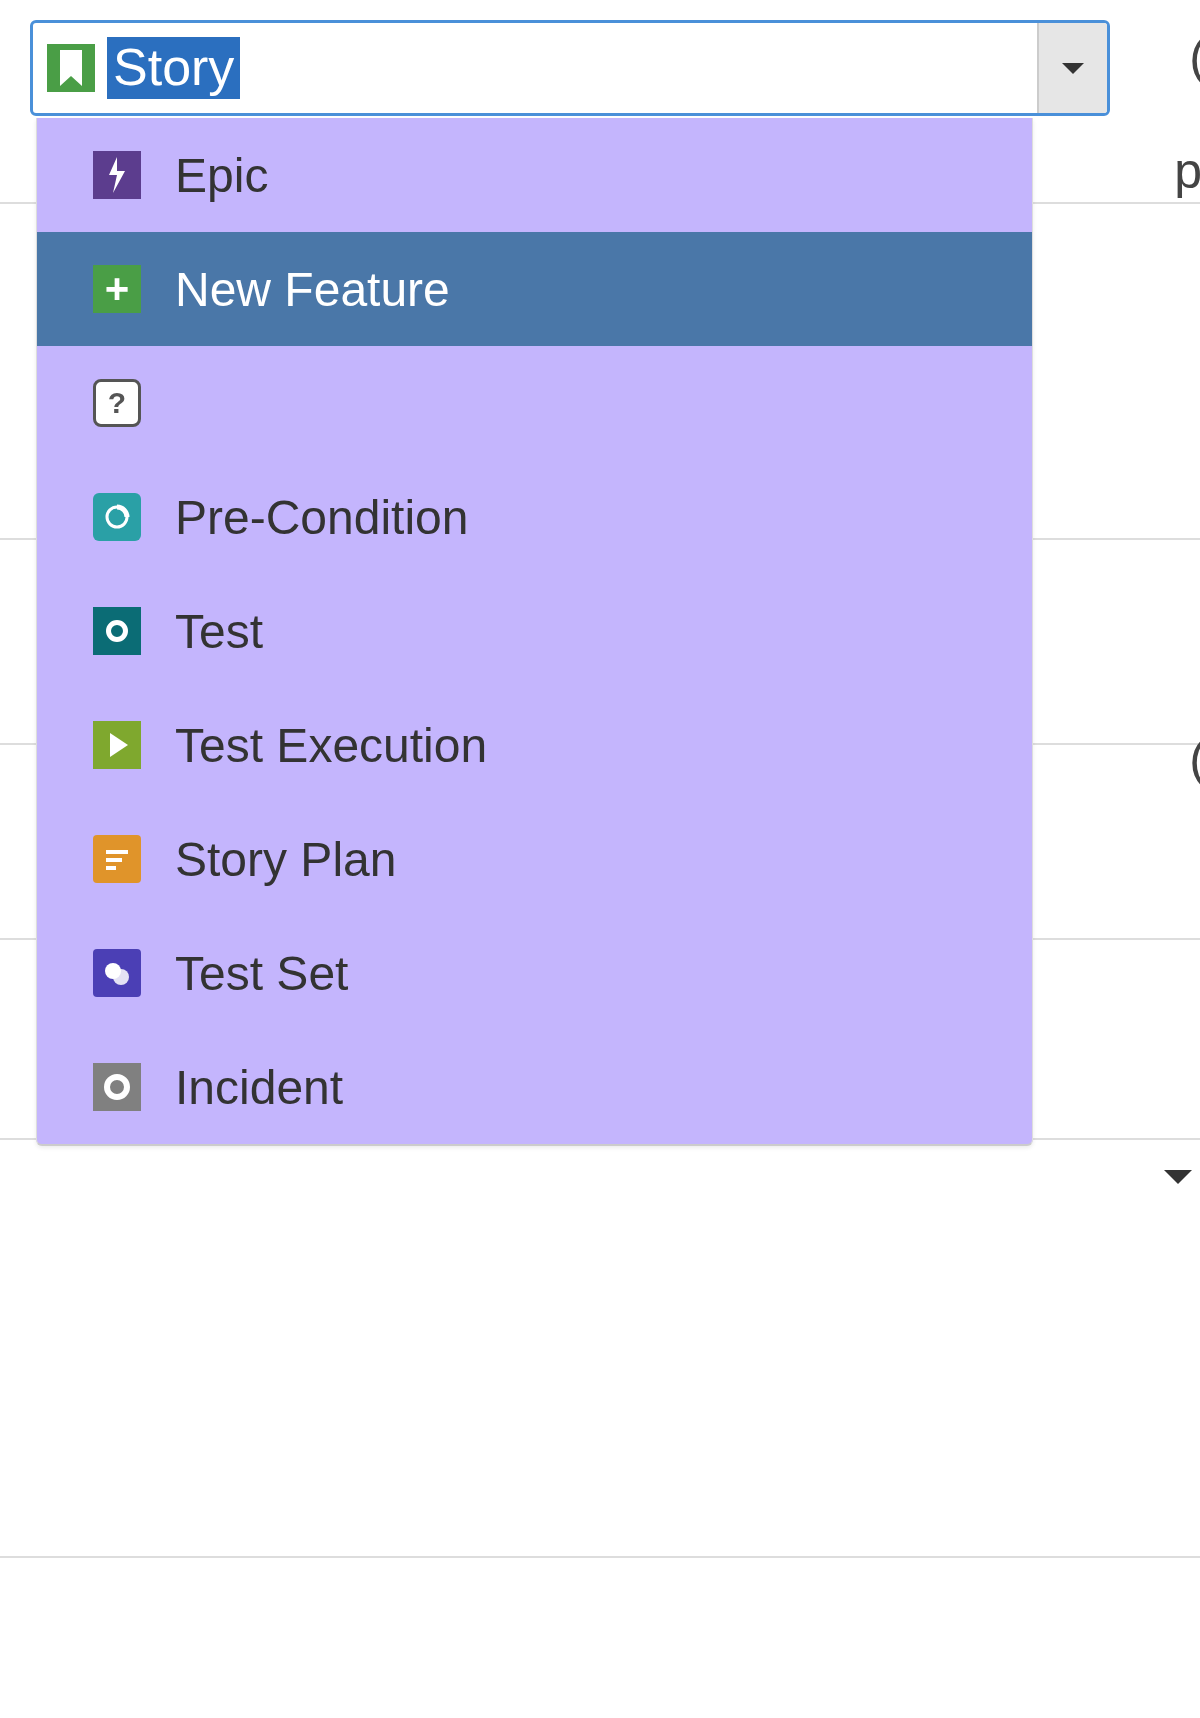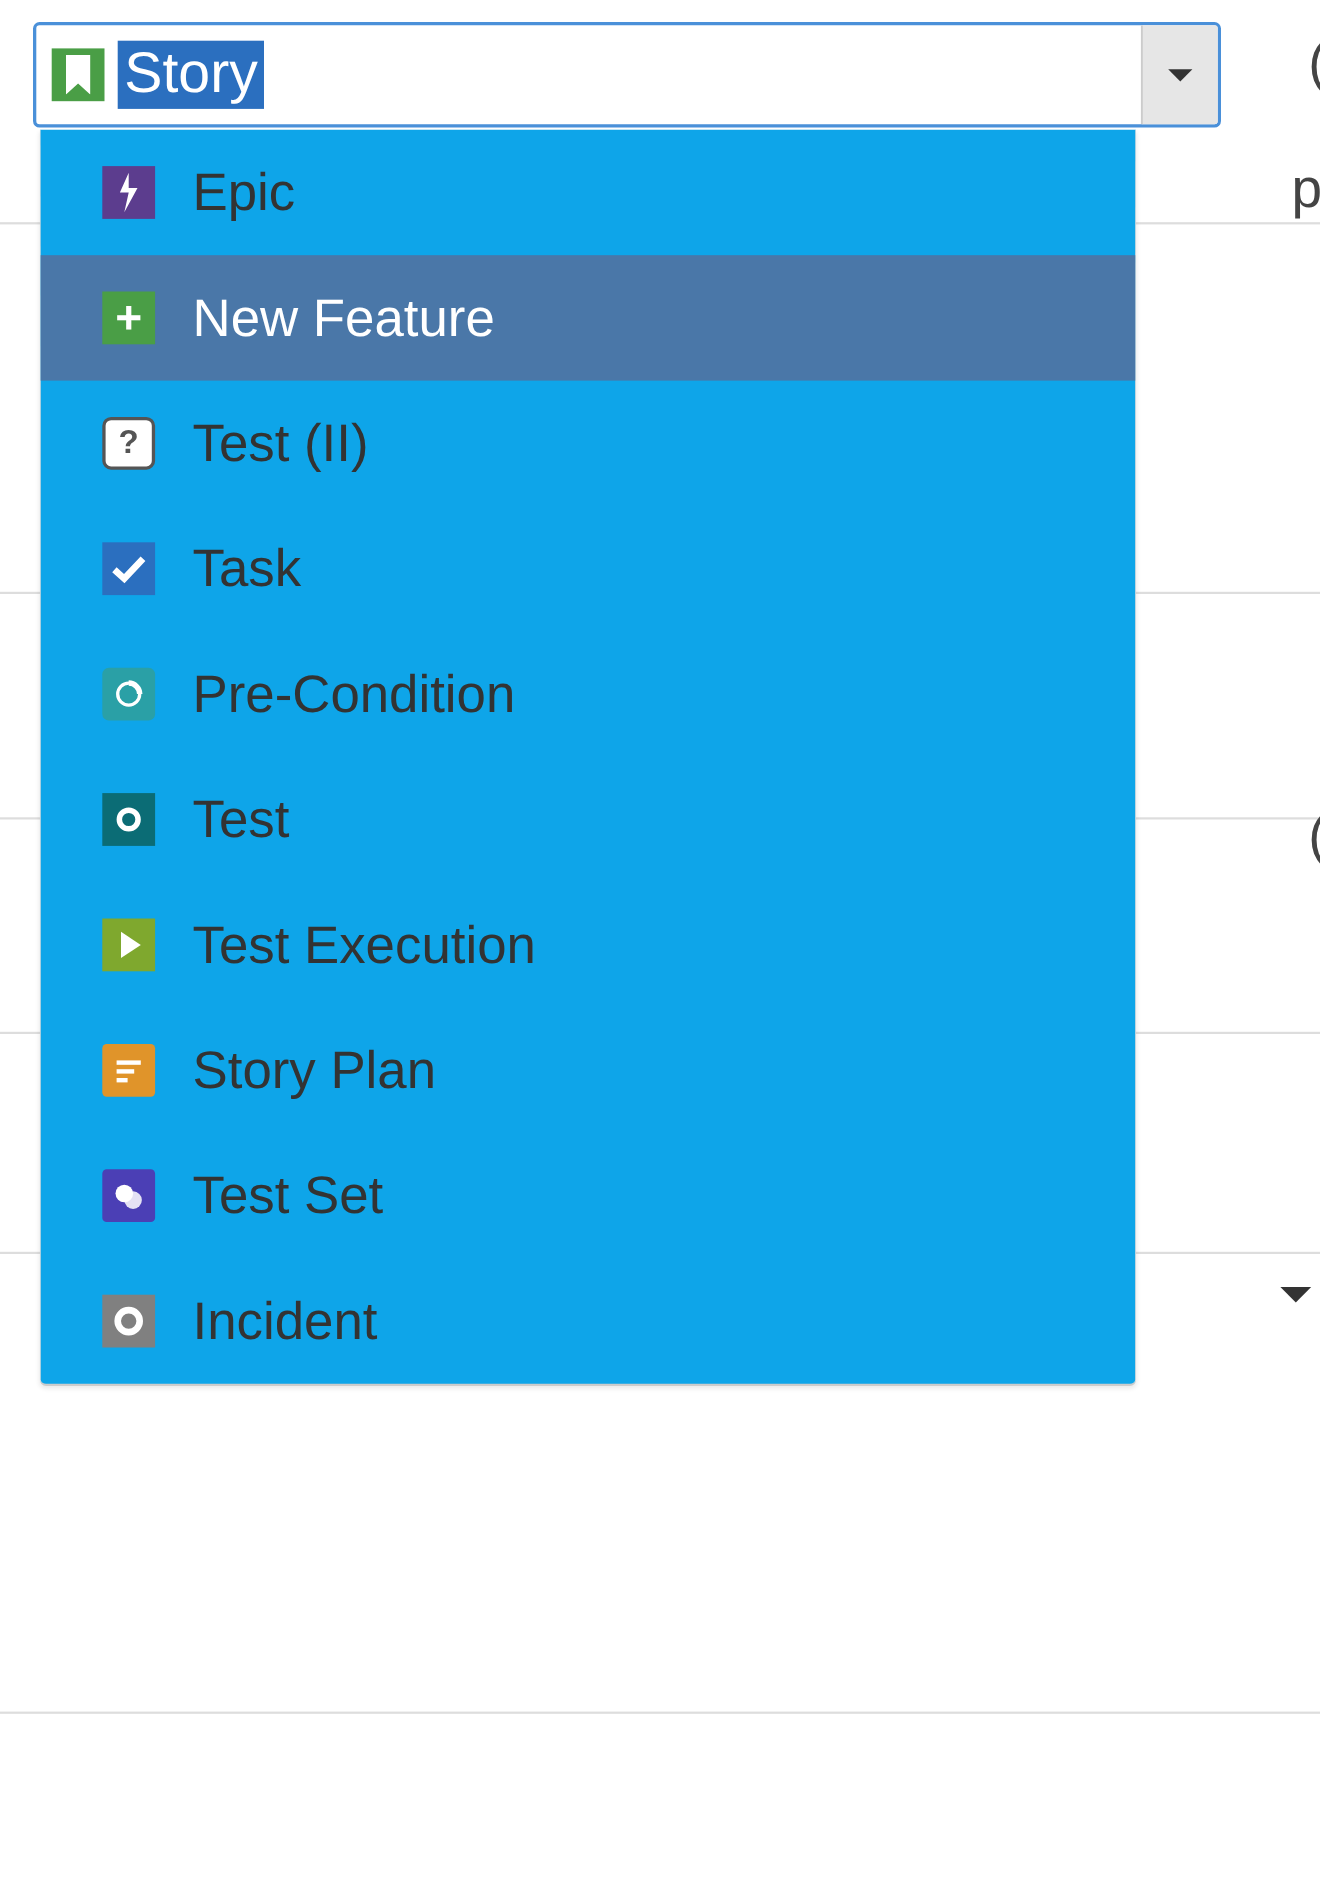--- a/index.html
+++ b/index.html
@@ -80,21 +80,21 @@
     font-size: 52px;
     padding: 2px 6px;
     line-height: 1.1;
   }
 
   .dropdown {
     position: absolute;
     left: 36px;
     top: 118px;
     width: 997px;
-    background: #0ea5e9;
+    background: #c4b5fd;
     border-left: 1px solid #ddd;
     border-right: 1px solid #ddd;
     border-bottom: 2px solid #ccc;
     border-radius: 0 0 6px 6px;
     box-shadow: 0 2px 4px rgba(0,0,0,0.08);
   }
   .dropdown .item {
     display: flex;
     align-items: center;
     height: 114px;
@@ -198,31 +198,22 @@
 
   <div class="item highlight">
     <span class="ico ico-plus">+</span>
     <span>New Feature</span>
   </div>
 
 
 
   <div class="item">
     <span class="ico ico-question">?</span>
-    <span>Test (II)</span>
-  </div>
-
-  <div class="item">
-    <span class="ico ico-check">
-      <svg viewBox="0 0 34 30">
-          <polyline points="4,16 13,24 30,6"></polyline>
-        </svg>
-    </span>
-    <span>Task</span>
-  </div>
+  </div>
+
 
   <div class="item">
     <span class="ico ico-precond">
       <svg viewBox="0 0 30 30">
           <circle cx="15" cy="15" r="10"></circle>
           <path d="M15 5 A10 10 0 0 1 25 15" stroke-width="5"></path>
         </svg>
     </span>
     <span>Pre-Condition</span>
   </div>

